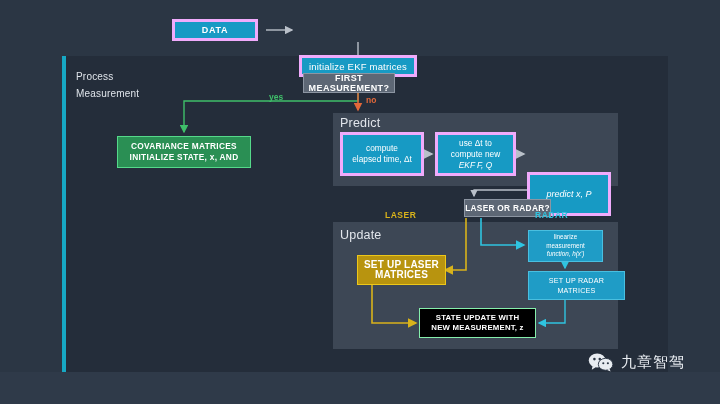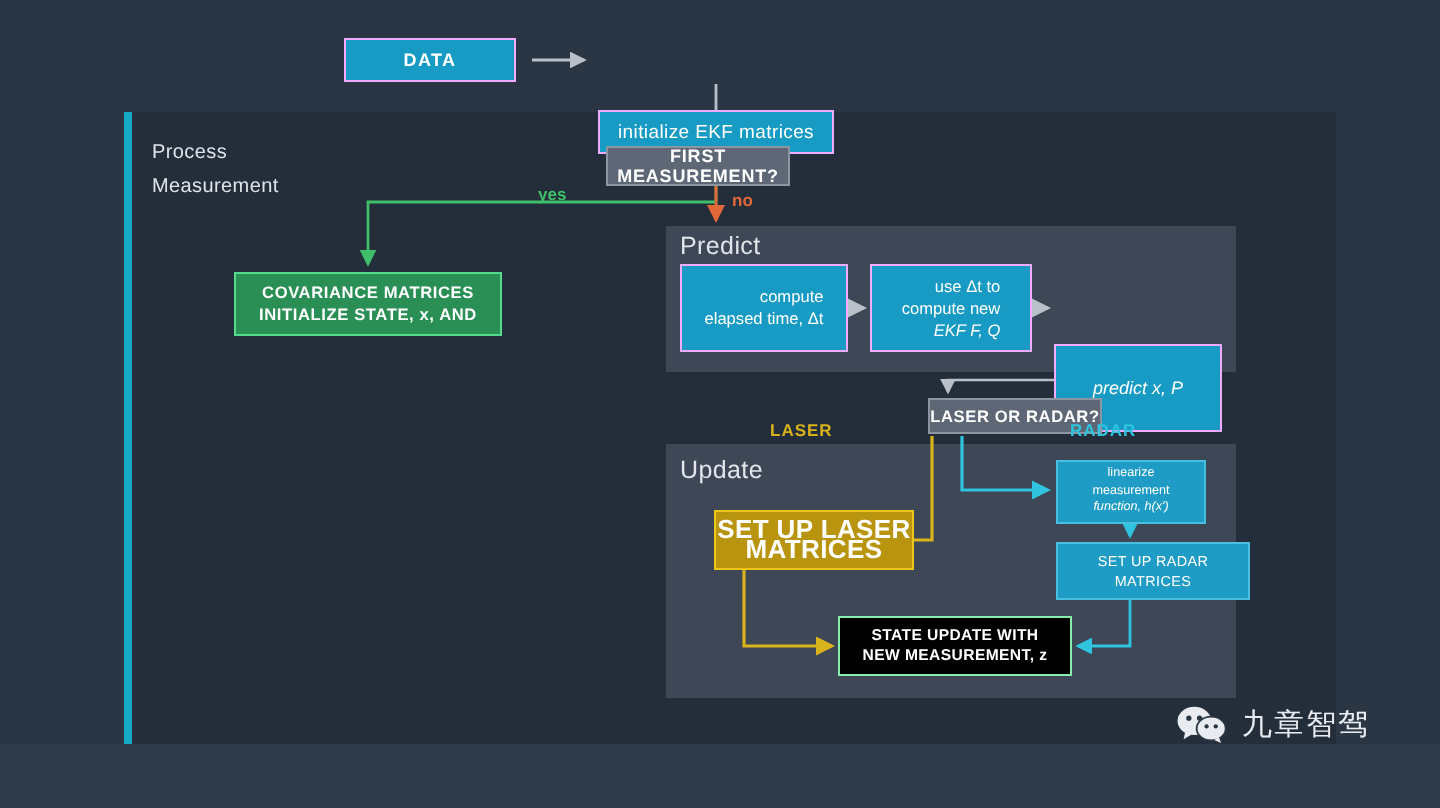--- a/index.html
+++ b/index.html
@@ -60,23 +60,22 @@
     display: flex;
     align-items: center;
     justify-content: center;
     text-align: center;
     box-sizing: border-box;
   }
   .node span { display: block; }
 
   .node-blue {
     background: #179ac4;
-    border: 1px solid #f0abfc;
-    color: #ffffff;
-    text-align: right;
+    border: 3px solid #f0abfc;
+    color: #ffffff;
   }
   .node-grey {
     background: #5d6775;
     border: 1px solid #8c95a2;
     color: #ffffff;
   }
   .node-green {
     background: #2a8f54;
     border: 1px solid #55d98a;
     color: #ffffff;
@@ -133,22 +132,22 @@
   }
   .n-linearize {
     left: 528px; top: 230px; width: 75px; height: 32px;
     font-size: 6.3px; line-height: 8.5px;
   }
   .n-radarmat {
     left: 528px; top: 271px; width: 97px; height: 29px;
     font-size: 7.2px; font-weight: normal; line-height: 9.5px; letter-spacing: .2px;
   }
   .n-lasermat {
-    left: 357px; top: 255px; width: 100px; height: 30px;
-    font-size: 13px; font-weight: bold; line-height: 10px; letter-spacing: .2px;
+    left: 357px; top: 255px; width: 89px; height: 30px;
+    font-size: 10px; font-weight: bold; line-height: 10px; letter-spacing: .2px;
   }
   .n-stateupd {
     left: 419px; top: 308px; width: 117px; height: 30px;
     font-size: 7.8px; font-weight: bold; line-height: 10px; letter-spacing: .2px;
   }
 
   
   .edge-label { position: absolute; font-weight: bold; }
   .lbl-yes { left: 269px; top: 92px; font-size: 8.5px; color: #3fbf6a; }
   .lbl-no  { left: 366px; top: 95px; font-size: 8.5px; color: #e2683a; }

